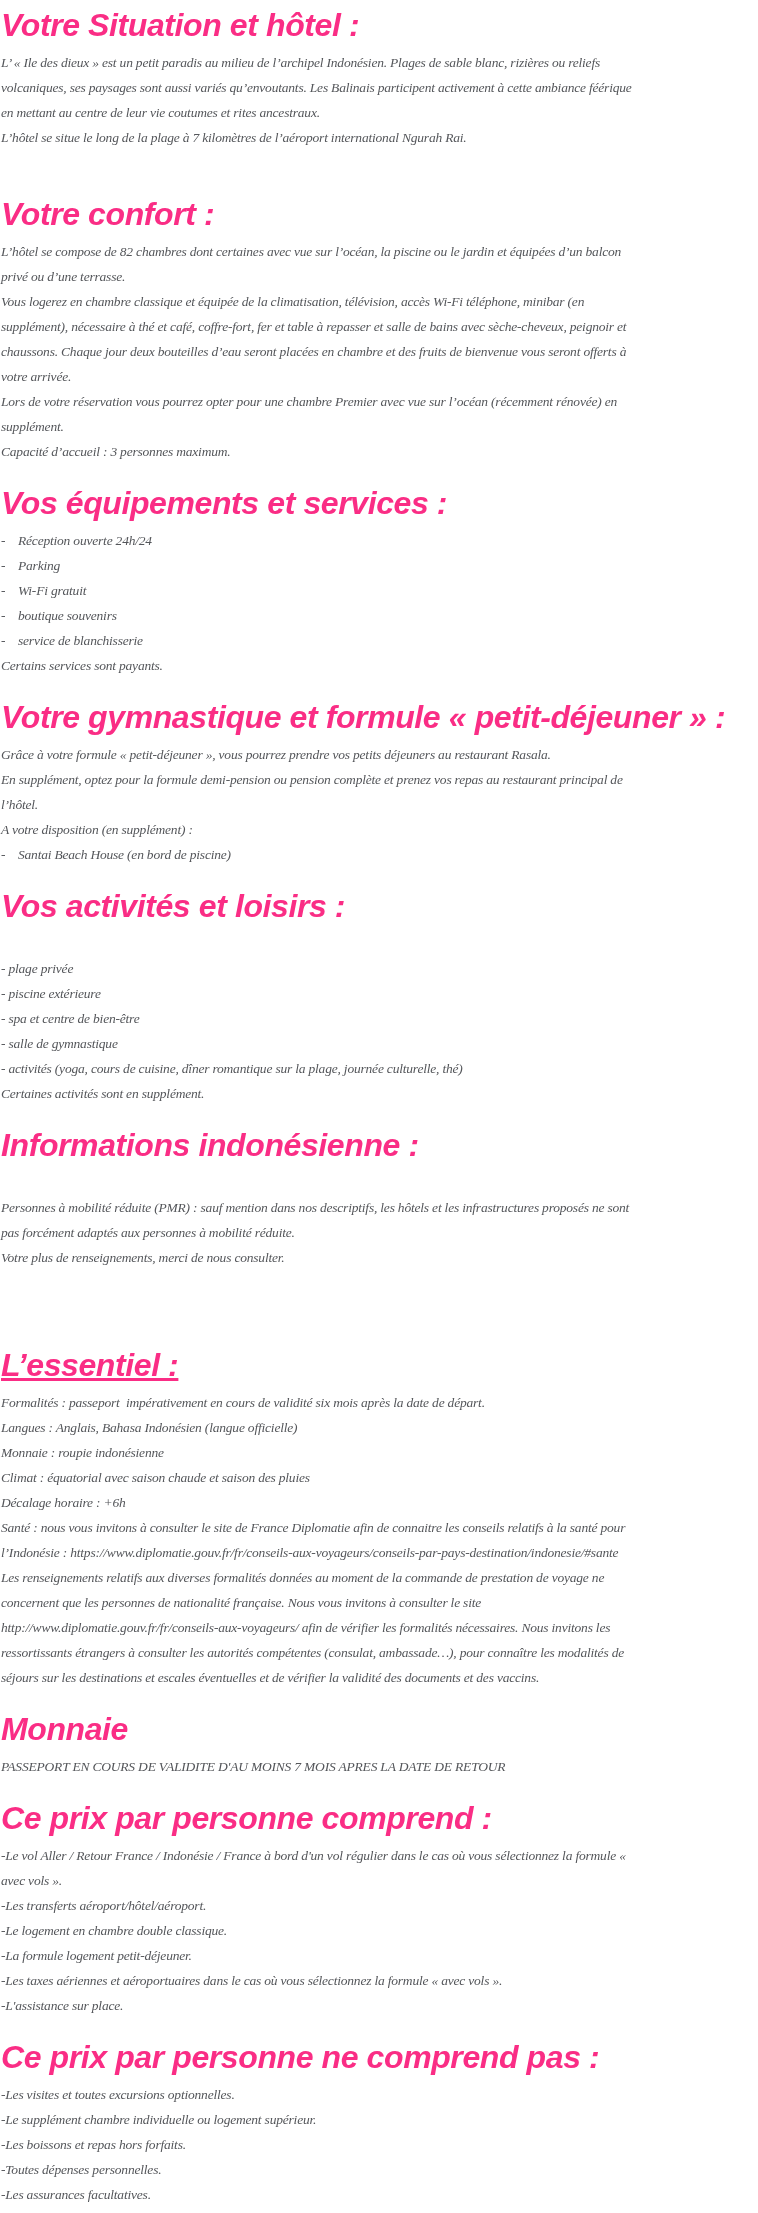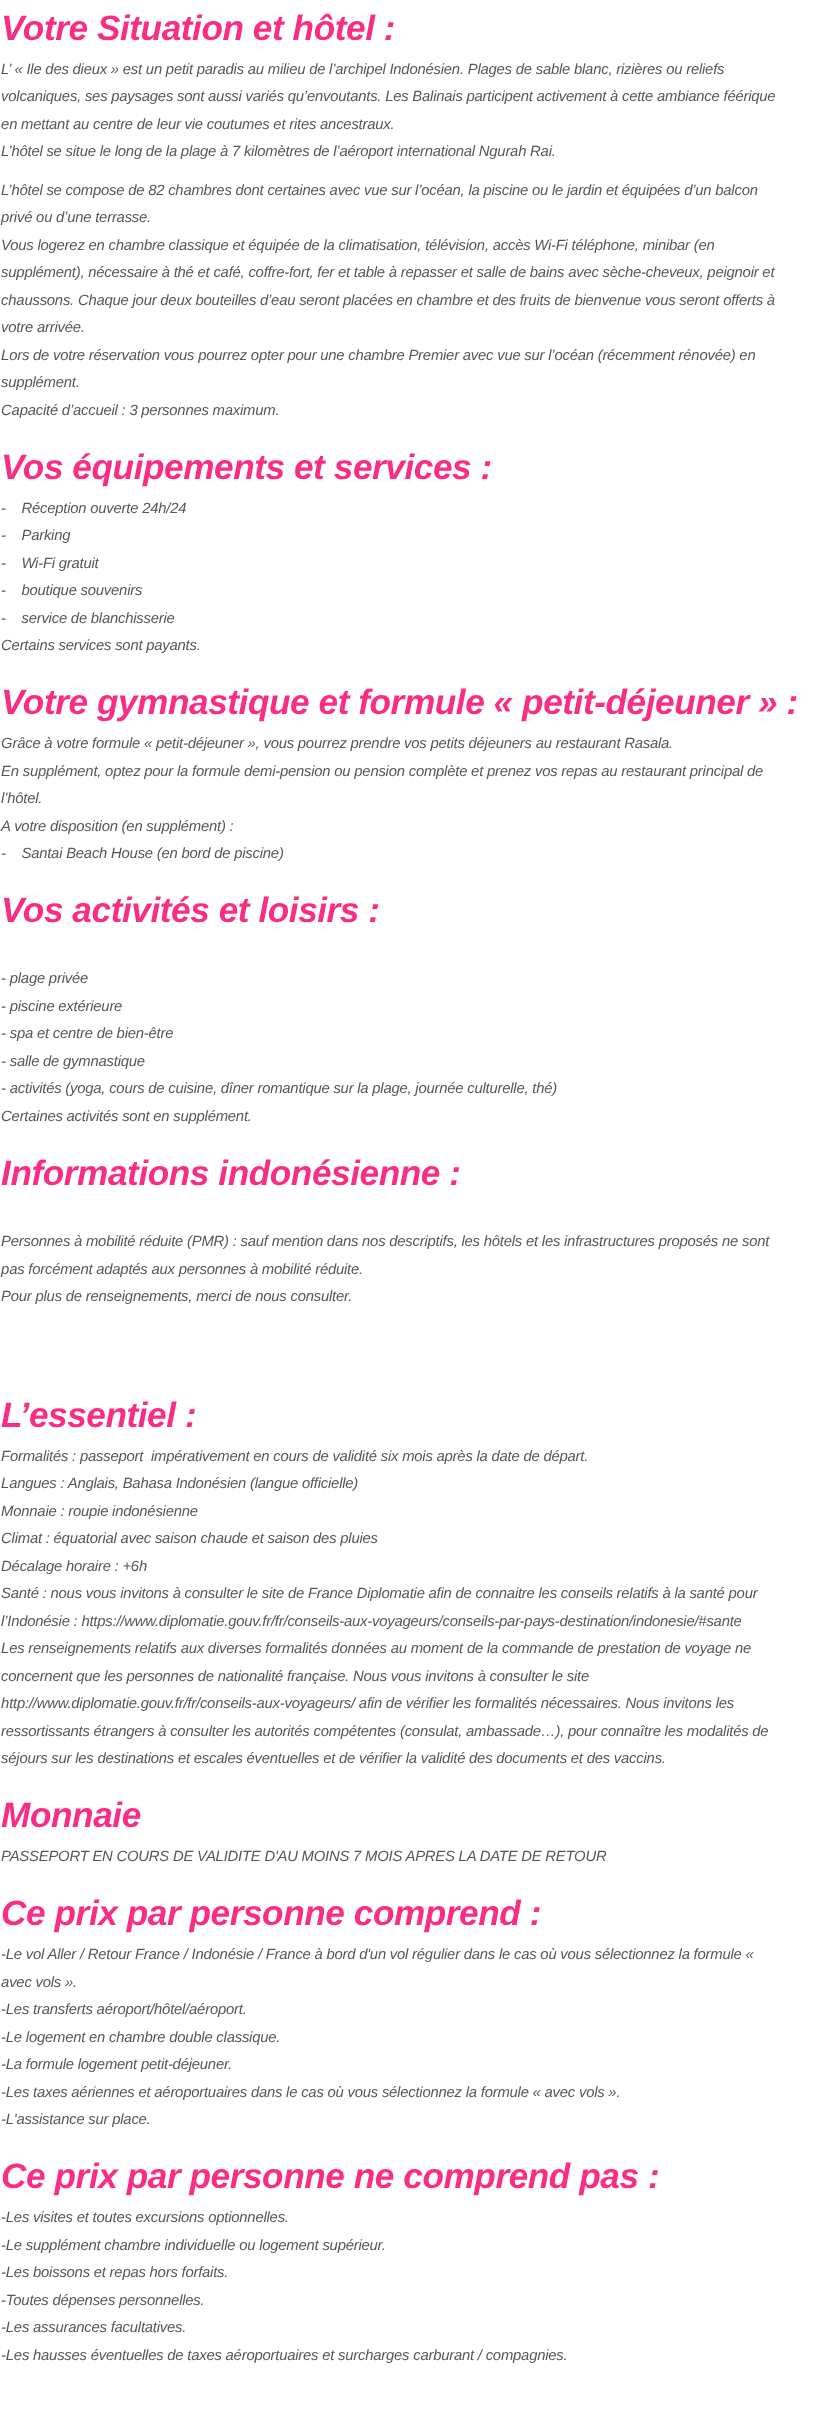--- a/index.html
+++ b/index.html
@@ -25,44 +25,46 @@
     margin: 24px 0 0 0;
     font-size: 32px;
     line-height: 30px;
     font-weight: bold;
     font-style: italic;
     letter-spacing: -0.4px;
     color: var(--accent-color, #fa2d85);
   }
   section:first-of-type .section-heading { margin-top: 0; }
   section.gap-extra .section-heading { margin-top: 49px; }
-  section.gap-xl .section-heading { margin-top: 80px; }
+  section.gap-xl .section-heading { margin-top: 80px; text-decoration: underline; }
   .section-body {
     margin: 10px 0 0 0;
     font-size: 13.5px;
     line-height: 25px;
     letter-spacing: -0.2px;
     white-space: pre-wrap;
     overflow-wrap: break-word;
+    font-family: Liberation Serif, serif;
   }
 </style>
 </head>
 <body style="background: rgb(255, 255, 255);">
 
 <main class="doc">
 
   <section>
     <h2 class="section-heading">Votre Situation et hôtel :</h2>
     <p class="section-body">L’ « Ile des dieux » est un petit paradis au milieu de l’archipel Indonésien. Plages de sable blanc, rizières ou reliefs
 volcaniques, ses paysages sont aussi variés qu’envoutants. Les Balinais participent activement à cette ambiance féérique
 en mettant au centre de leur vie coutumes et rites ancestraux.
 L’hôtel se situe le long de la plage à 7 kilomètres de l’aéroport international Ngurah Rai.</p>
   </section>
 
   <section class="gap-extra">
+    <h2 class="section-heading">Votre confort :</h2>
     <p class="section-body">L’hôtel se compose de 82 chambres dont certaines avec vue sur l’océan, la piscine ou le jardin et équipées d’un balcon
 privé ou d’une terrasse.
 Vous logerez en chambre classique et équipée de la climatisation, télévision, accès Wi-Fi téléphone, minibar (en
 supplément), nécessaire à thé et café, coffre-fort, fer et table à repasser et salle de bains avec sèche-cheveux, peignoir et
 chaussons. Chaque jour deux bouteilles d’eau seront placées en chambre et des fruits de bienvenue vous seront offerts à
 votre arrivée.
 Lors de votre réservation vous pourrez opter pour une chambre Premier avec vue sur l’océan (récemment rénovée) en
 supplément.
 Capacité d’accueil : 3 personnes maximum.</p>
   </section>
@@ -95,21 +97,21 @@
 - salle de gymnastique
 - activités (yoga, cours de cuisine, dîner romantique sur la plage, journée culturelle, thé)
 Certaines activités sont en supplément.</p>
   </section>
 
   <section>
     <h2 class="section-heading">Informations indonésienne :</h2>
     <p class="section-body">
 Personnes à mobilité réduite (PMR) : sauf mention dans nos descriptifs, les hôtels et les infrastructures proposés ne sont
 pas forcément adaptés aux personnes à mobilité réduite.
-Pour plus de renseignements, merci de nous consulter.</p>
+Votre plus de renseignements, merci de nous consulter.</p>
   </section>
 
   <section class="gap-xl">
     <h2 class="section-heading">L’essentiel :</h2>
     <p class="section-body">Formalités : passeport  impérativement en cours de validité six mois après la date de départ.
 Langues : Anglais, Bahasa Indonésien (langue officielle)
 Monnaie : roupie indonésienne
 Climat : équatorial avec saison chaude et saison des pluies
 Décalage horaire : +6h
 Santé : nous vous invitons à consulter le site de France Diplomatie afin de connaitre les conseils relatifs à la santé pour

